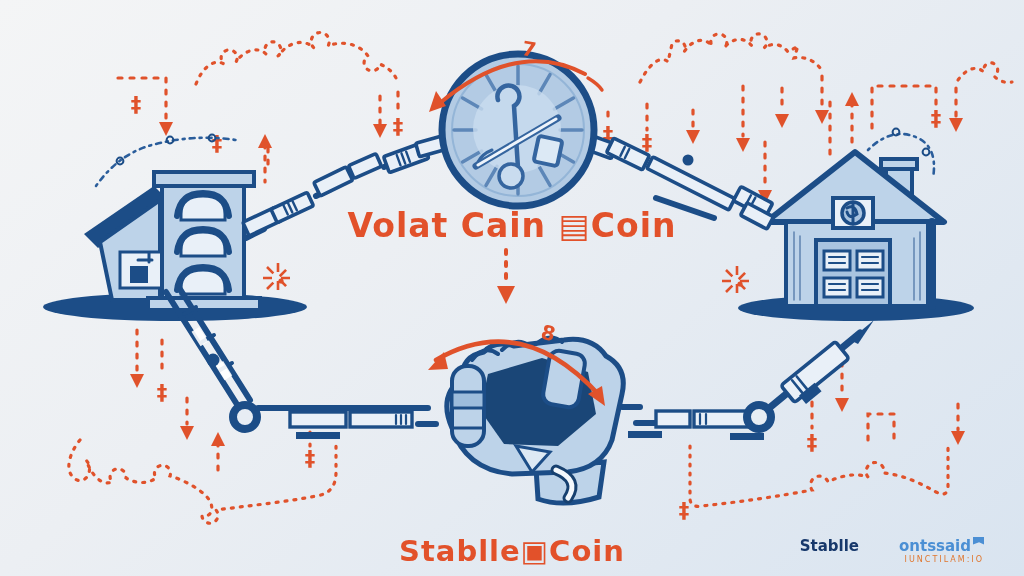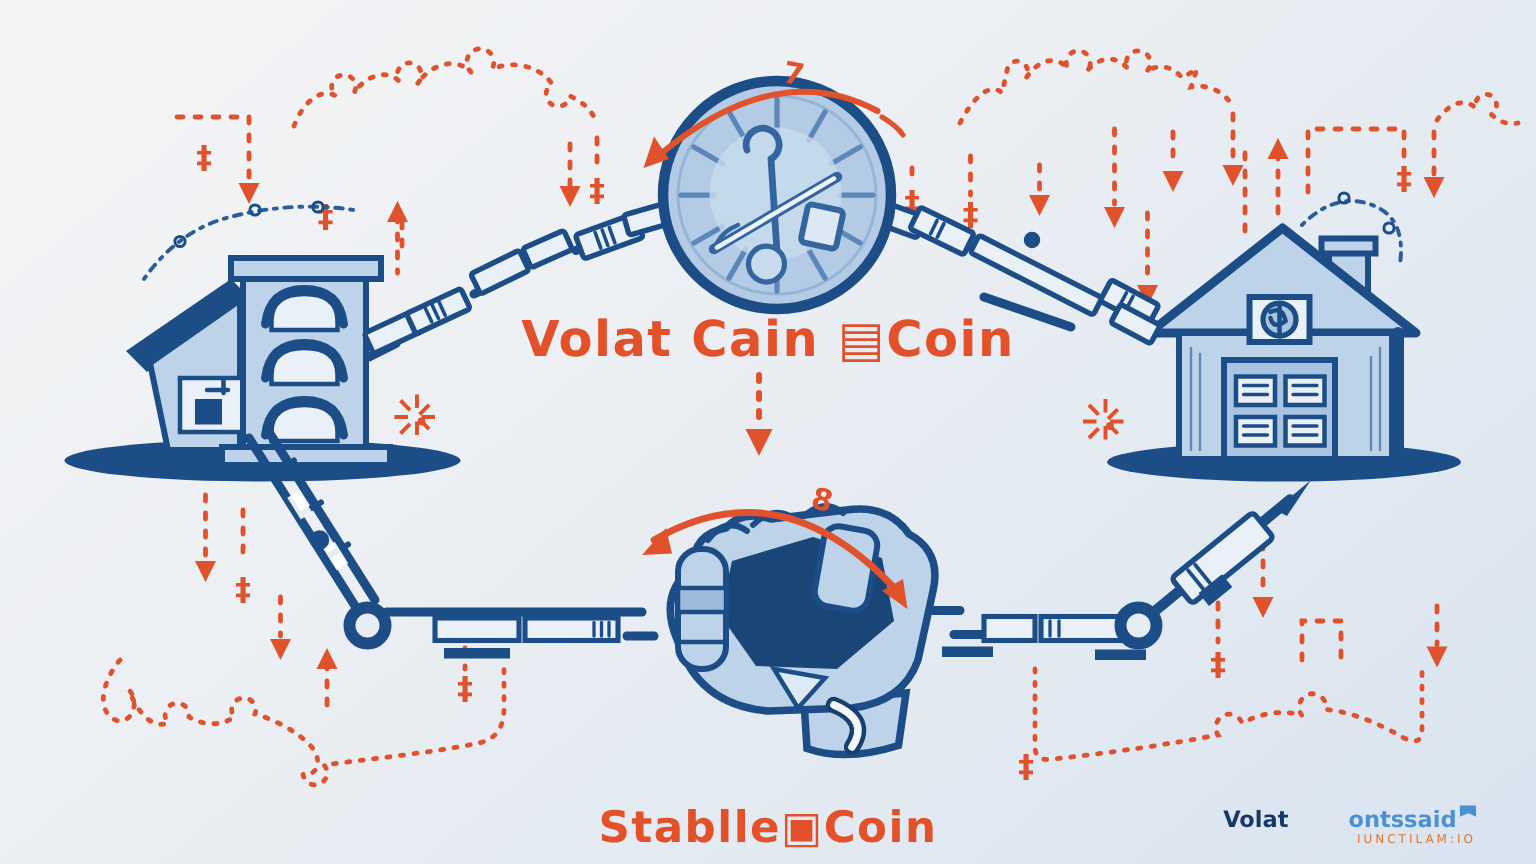--- a/index.html
+++ b/index.html
@@ -297,17 +297,17 @@
         <line x1="726" y1="292" x2="748" y2="270"></line>
     <circle class="of" cx="740" cy="284" r="2.6" stroke="none" stroke-dasharray="none"></circle>
   </g>
 </svg>
 
 <div class="title title-top">Volat Cain ▤Coin</div>
 <div class="title title-bottom">Stablle▣Coin</div>
 
 <div class="watermark">
   <div class="wm1">
-    <span>Volat</span><span class="light">ontssaid</span><span class="flag"></span>
+    <span>Stablle</span><span class="light">ontssaid</span><span class="flag"></span>
   </div>
   <div class="wm2">IUNCTILAM:IO</div>
 </div>
 </div>
 
 </body></html>

